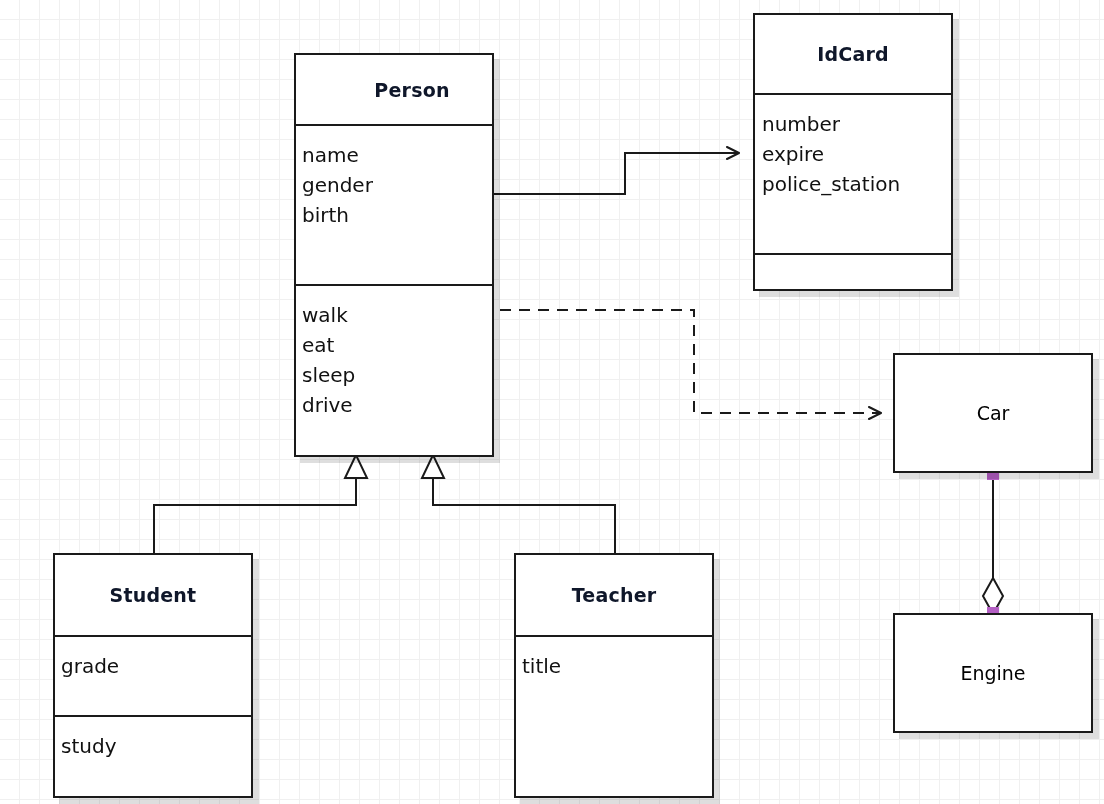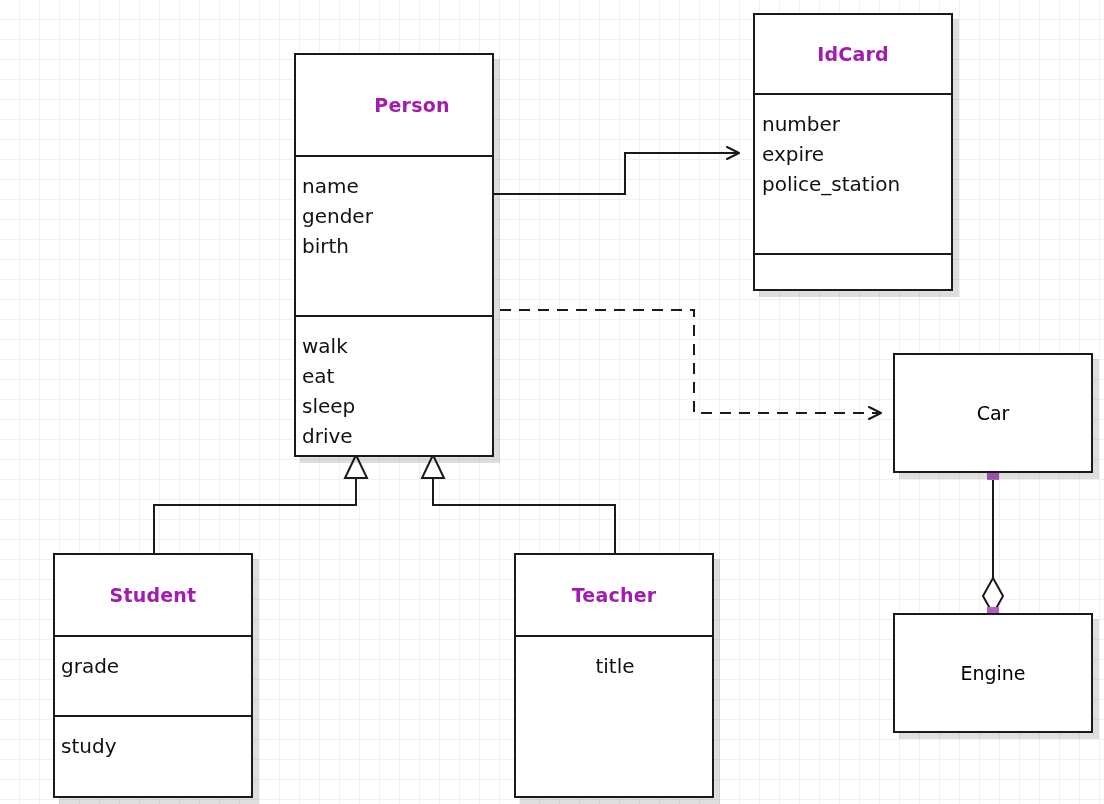--- a/index.html
+++ b/index.html
@@ -46,21 +46,21 @@
   }
   .compartment + .compartment {
     border-top: 2px solid #1a1a1a;
   }
   .cmp-title {
     display: flex;
     align-items: center;
     justify-content: center;
     font-weight: bold;
     font-size: 19px;
-    color: #a21caf;
+    color: #0f172a;
     letter-spacing: 0.2px;
   }
   .cmp-body {
     padding: 14px 4px 4px 6px;
     font-size: 20px;
     line-height: 30px;
     color: #111111;
   }
   .cmp-body.pad-small {
   }
@@ -119,21 +119,21 @@
     <g>
       <path d="M 993,474 L 993,578" fill="none" stroke="#1a1a1a" stroke-width="2"></path>
       <polygon points="993,578 1003,596 993,614 983,596" fill="#ffffff" stroke="#1a1a1a" stroke-width="2" stroke-linejoin="miter"></polygon>
     </g>
   </svg>
 
   <div class="endpoint" style="left:987px; top:468px;"></div>
   <div class="endpoint" style="left:987px; top:607px;"></div>
 
   <div class="uml-class" style="left:294px; top:53px; width:200px; height:404px;">
-    <div class="compartment cmp-title" style="height:100px;margin-left:36px;">
+    <div class="compartment cmp-title" style="height:69px;margin-left:36px;">
       <span>Person</span>
     </div>
     <div class="compartment cmp-body" style="height:160px;">
       <div class="member">name</div>
       <div class="member">gender</div>
       <div class="member">birth</div>
     </div>
     <div class="compartment cmp-body" style="flex:1;">
       <div class="member">walk</div>
       <div class="member">eat</div>
@@ -159,21 +159,21 @@
       <span>Student</span>
     </div>
     <div class="compartment cmp-body pad-small" style="height:80px;">
       <div class="member">grade</div>
     </div>
     <div class="compartment cmp-body pad-small" style="flex:1;">
       <div class="member">study</div>
     </div>
   </div>
 
-  <div class="uml-class" style="left:514px; top:553px; width:200px; height:245px;text-align:center;">
+  <div class="uml-class" style="left:514px; top:553px; width:200px; height:245px;">
     <div class="compartment cmp-title" style="height:80px;">
       <span>Teacher</span>
     </div>
     <div class="compartment cmp-body pad-small" style="height:80px;">
       <div class="member">title</div>
     </div>
   </div>
 
   <div class="uml-class center-title" style="left:893px; top:353px; width:200px; height:120px;">
     <span>Car</span>

